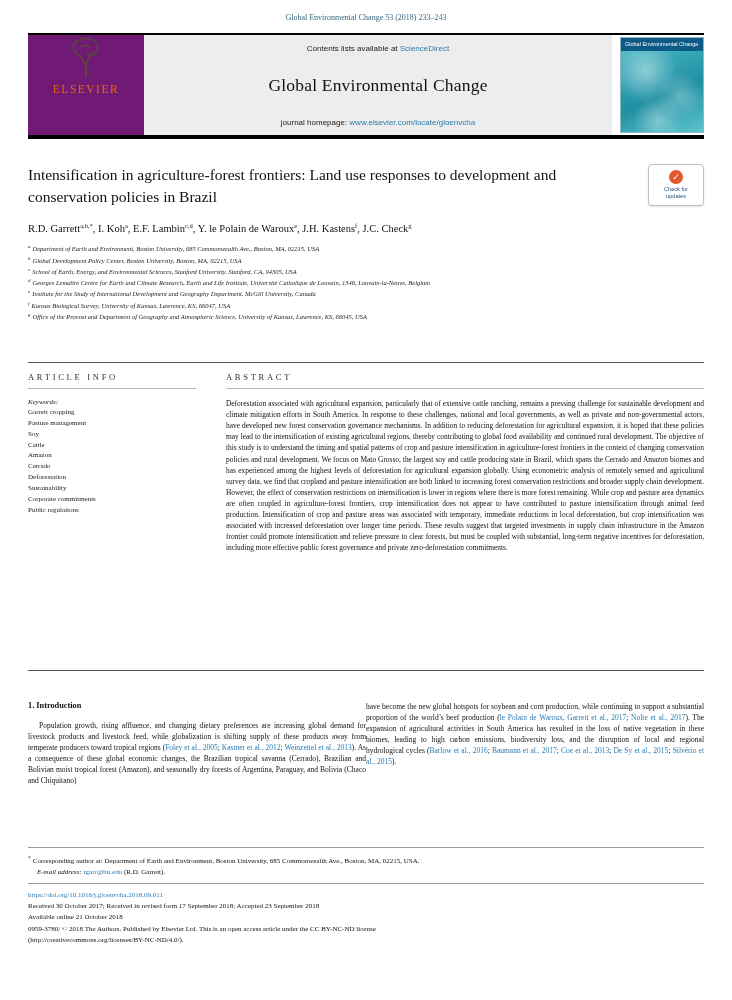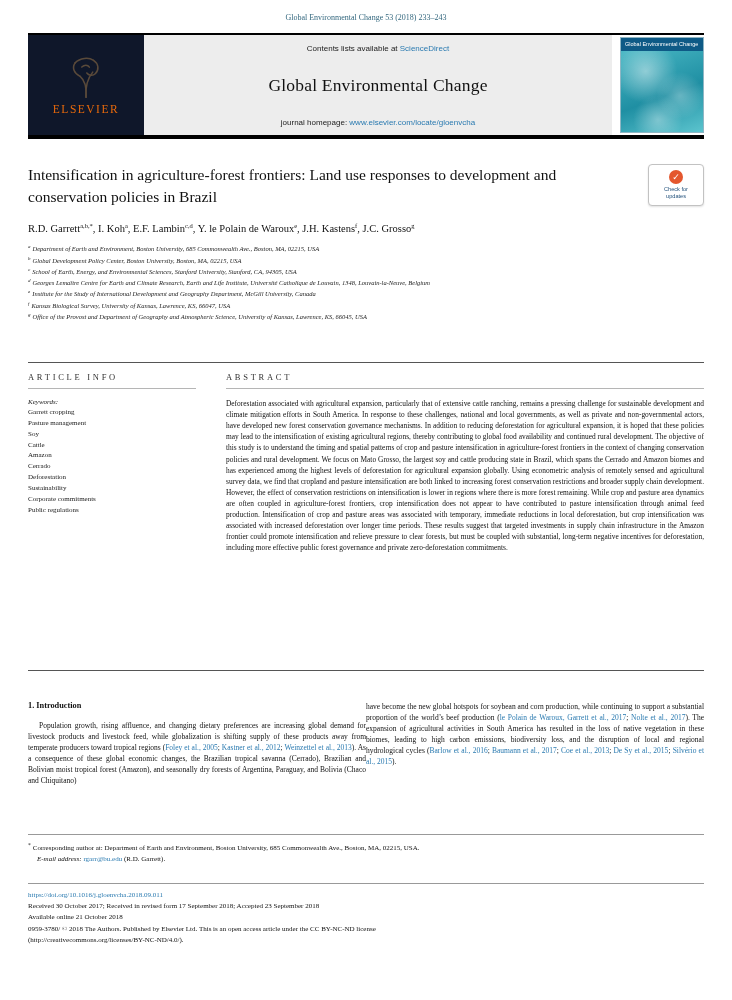--- a/index.html
+++ b/index.html
@@ -7,21 +7,21 @@
   body { width:732px; height:1000px; font-family:"Liberation Serif", serif; color:#1a1a1a; }
   .page { width:732px; height:980px; padding:13px 28px 34px; display:flex; flex-direction:column; overflow:hidden; position:relative; }
 
   
   .citation { text-align:center; font-size:8px; color:#33677e; margin-bottom:11px; }
 
   
   .bar-thin { height:2px; background:#000; }
   .bar-thick { height:4px; background:#000; }
   .masthead { display:flex; align-items:stretch; height:100px; }
-  .logo-col { width:116px; display:flex; flex-direction:column; align-items:center; justify-content:center; background:#0f172a; }
+  .logo-col { width:116px; display:flex; flex-direction:column; align-items:center; background:#701a75; }
   .logo-wordmark { font-size:11.5px; letter-spacing:1.5px; color:#e8690b; margin-top:2px; }
   .mast-center { flex:1; background:#ededed; display:flex; flex-direction:column; align-items:center; justify-content:space-between; padding:9px 28px 8px; }
   .contents-line, .homepage-line { font-family:"Liberation Sans", sans-serif; font-size:8px; color:#222; }
   .journal-title { font-size:17.5px; color:#111; letter-spacing:.2px; }
   .link { color:#2a7ab0; text-decoration:none; cursor:pointer; }
   .italic { font-style:italic; }
   .cover-col { width:92px; display:flex; align-items:center; justify-content:flex-end; }
   .cover { width:84px; height:96px; border:1px solid #8fb6c4; background:#fff; display:flex; flex-direction:column; }
   .cover-topband { background:#0e5a86; color:#fff; font-family:"Liberation Sans", sans-serif; font-size:5.5px; line-height:1.25; padding:3px 4px; text-align:left; }
   .cover-art { flex:1; background:
@@ -60,21 +60,21 @@
   .indent { text-indent:11px; }
   .body-col p + p { margin-top:1px; }
   .ref-link, .inline-link { color:#2a7ab0; cursor:pointer; }
 
   
   .bottom-block { margin-top:auto; }
   .rule-thin { height:1px; background:#999; }
   .footnote-area { padding-top:6px; font-size:7px; line-height:1.55; color:#111; }
   .footnote-area sup { font-size:5.5px; margin-right:2px; }
   .email-line { margin-left:9px; }
-  .pub-block { margin-top:18px; border-top:1px solid #999; padding-top:6px; font-size:7px; line-height:1.6; color:#111; }
+  .pub-block { margin-top:5px; border-top:1px solid #999; padding-top:6px; font-size:7px; line-height:1.6; color:#111; }
 </style>
 </head>
 <body>
 
 <div class="page">
 
   <div class="citation">Global Environmental Change 53 (2018) 233–243</div>
 
   <div class="bar-thin"></div>
 
@@ -112,21 +112,21 @@
     <div class="check-badge">
       <div class="badge-circle">✓</div>
       <div class="badge-text">
         <div>Check for</div>
         <div>updates</div>
       </div>
     </div>
   </div>
 
   <div class="authors">
-    <span><span>R.D. Garrett</span><sup>a,b,*</sup><span>, </span></span><span><span>I. Koh</span><sup>a</sup><span>, </span></span><span><span>E.F. Lambin</span><sup>c,d</sup><span>, </span></span><span><span>Y. le Polain de Waroux</span><sup>e</sup><span>, </span></span><span><span>J.H. Kastens</span><sup>f</sup><span>, </span></span><span><span>J.C. Grosso</span><sup>g</sup><span></span></span>
+    <span><span>R.D. Garrett</span><sup>a,b,*</sup><span>, </span></span><span><span>I. Koh</span><sup>a</sup><span>, </span></span><span><span>E.F. Lambin</span><sup>c,d</sup><span>, </span></span><span><span>Y. le Polain de Waroux</span><sup>e</sup><span>, </span></span><span><span>J.H. Kastens</span><sup>f</sup><span>, </span></span><span><span>J.C. Check</span><sup>g</sup><span></span></span>
   </div>
 
   <div class="affiliations">
     <div><sup>a</sup><span>Department of Earth and Environment, Boston University, 685 Commonwealth Ave., Boston, MA, 02215, USA</span></div>
     <div><sup>b</sup><span>Global Development Policy Center, Boston University, Boston, MA, 02215, USA</span></div>
     <div><sup>c</sup><span>School of Earth, Energy, and Environmental Sciences, Stanford University, Stanford, CA, 94305, USA</span></div>
     <div><sup>d</sup><span>Georges Lemaître Centre for Earth and Climate Research, Earth and Life Institute, Université Catholique de Louvain, 1348, Louvain-la-Neuve, Belgium</span></div>
     <div><sup>e</sup><span>Institute for the Study of International Development and Geography Department, McGill University, Canada</span></div>
     <div><sup>f</sup><span>Kansas Biological Survey, University of Kansas, Lawrence, KS, 66047, USA</span></div>
     <div><sup>g</sup><span>Office of the Provost and Department of Geography and Atmospheric Science, University of Kansas, Lawrence, KS, 66045, USA</span></div>

